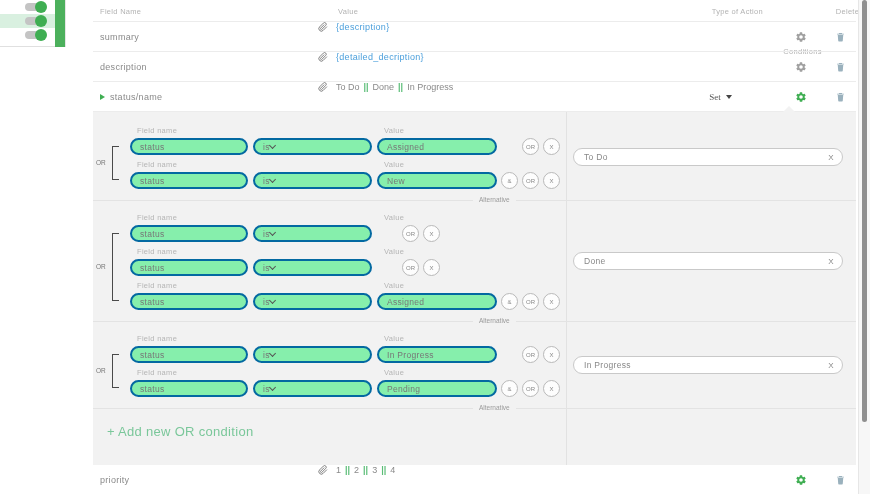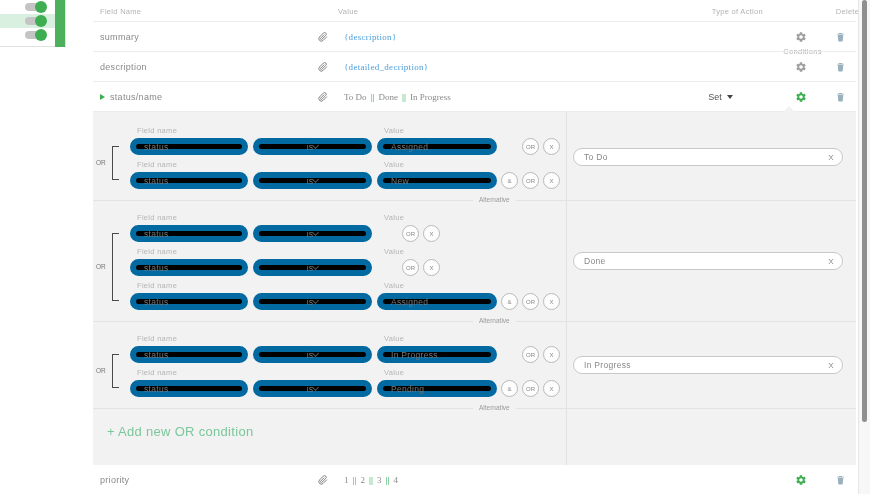--- a/index.html
+++ b/index.html
@@ -29,23 +29,23 @@
     font-size:7.5px; color:#b3b3b3; letter-spacing:.3px; }
   .thead span { position:absolute; top:7px; }
   .h-field { left:7px; }
   .h-value { left:245px; }
   .h-action { left:585px; width:85px; text-align:right; }
   .h-cond { left:672px; width:75px; text-align:center;margin-top:40px; }
   .h-del { left:732px; width:45px; text-align:center; }
 
   .trow { position:relative; height:30px; border-bottom:1px solid #ececec; font-size:9px; }
   .cell-field { position:absolute; left:7px; top:0; height:30px; display:flex; align-items:center; gap:5px; color:#8a8a8a; letter-spacing:.3px; }
-  .cell-value { position:absolute; left:225px; top:0; height:30px; display:flex; align-items:center; gap:16px;font-family:Liberation Serif, serif; }
+  .cell-value { position:absolute; left:225px; top:0; height:30px; display:flex; align-items:flex-start; gap:8px; }
   .cell-action { position:absolute; left:585px; width:85px; top:0; height:30px;
-    display:flex; align-items:center; justify-content:center; gap:5px; color:#555; }
+    display:flex; align-items:center; justify-content:center; gap:5px; color:#555;font-family:Liberation Serif, serif; }
   .cell-cond { position:absolute; left:694px; width:28px; top:0; height:30px;
     display:flex; align-items:center; justify-content:center; cursor:pointer; }
   .cell-del { position:absolute; left:733px; width:28px; top:0; height:30px;
     display:flex; align-items:center; justify-content:center; cursor:pointer; }
   .link-blue { color:#4da0dc; letter-spacing:.3px; }
   .vsep { color:#5bbd77; margin:0 4px; font-weight:bold; }
   .tri-right { width:0; height:0; border-top:3.5px solid transparent;
     border-bottom:3.5px solid transparent; border-left:5px solid #3fae52; }
   .tri-down { width:0; height:0; border-left:3.5px solid transparent;
     border-right:3.5px solid transparent; border-top:4.5px solid #444; }
@@ -58,24 +58,24 @@
     border-left:6px solid transparent; border-right:6px solid transparent;
     border-bottom:6px solid #f2f2f2; }
   .vdivider { position:absolute; left:473px; top:0; bottom:0; border-left:1px solid #e2e2e2; }
 
   .cond-group { position:relative; padding:8px 0 10px 0; }
   .crow-labels { position:relative; height:15px; font-size:7.5px; color:#b5b5b5; letter-spacing:.3px; }
   .crow-labels .lbl { position:absolute; bottom:2px; }
   .lbl-field { left:44px; }
   .lbl-value { left:291px; }
   .crow { position:relative; height:19px; display:flex; align-items:center; margin-left:37px; }
-  .pill { height:17px; background:#000000; border:6px solid #0369a1; border-radius:9px;
+  .pill { height:17px; background:#86efac; border:2px solid #0369a1; border-radius:9px;
     display:flex; align-items:center; padding:0 8px; font-size:8.5px; color:#777; letter-spacing:.3px; }
   .field-pill { width:118px; margin-right:5px; }
-  .select-pill { width:119px; margin-right:5px; justify-content:center; cursor:pointer; }
+  .select-pill { width:119px; margin-right:5px; justify-content:flex-start; cursor:pointer; }
   .value-pill { width:120px; }
   .chev { width:5px; height:5px; border-right:1.5px solid #555; border-bottom:1.5px solid #555;
     transform:rotate(45deg); margin-top:-3px; }
   .circles { display:flex; gap:4px; }
   .circles.orx { margin-left:25px; }
   .circles.aorx { margin-left:4px; }
   .circle { width:17px; height:17px; border:1px solid #b9b9b9; border-radius:50%;
     background:#fdfdfd; font-size:6px; color:#888; display:flex; align-items:center;
     justify-content:center; cursor:pointer; }
   .bracket { position:absolute; left:19px; width:7px; border:1px solid #4a4a4a; border-right:none; }

